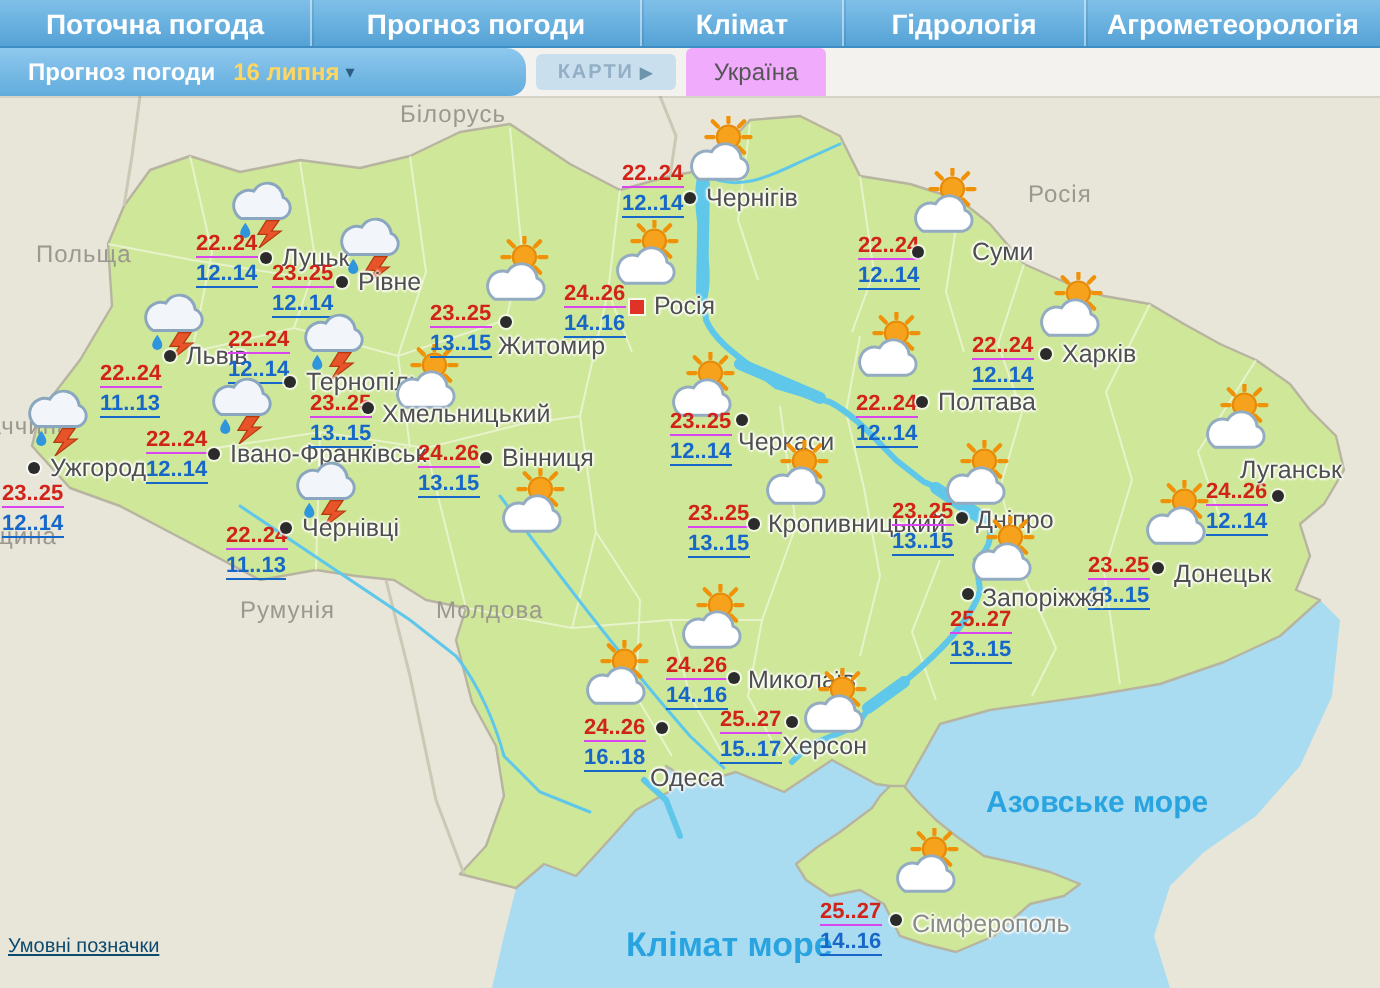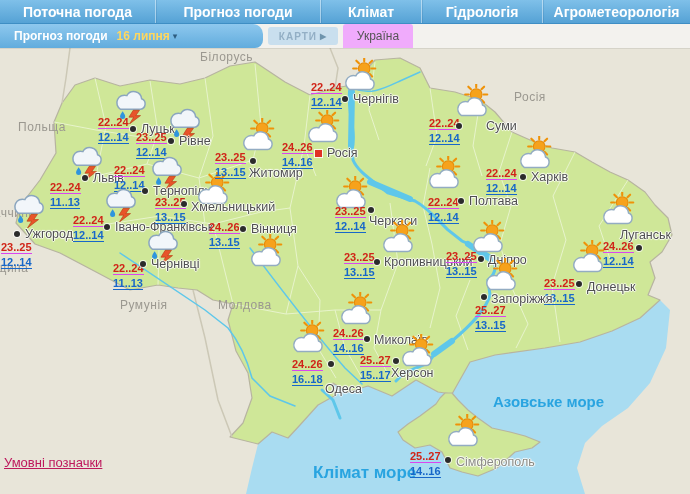--- a/index.html
+++ b/index.html
@@ -64,22 +64,22 @@
     box-shadow:0 0 0 1px rgba(255,255,255,.8);}
   .city-label{position:absolute;font-size:12.5px;color:#4f4f4f;line-height:16px;white-space:nowrap;cursor:pointer;
     text-shadow:-1px 0 1px #fff,1px 0 1px #fff,0 -1px 1px #fff,0 1px 1px #fff;}
   .city-label.dim{color:#8b8b85;}
   .temps{position:absolute;line-height:12px;font-size:11px;font-weight:bold;white-space:nowrap;}
   .temps a{display:inline-block;text-decoration:none;cursor:pointer;}
   .temps .hi{color:#d02418;border-bottom:1px solid #d946ef;}
   .temps .lo{color:#1767c9;border-bottom:1px solid #1767c9;margin-top:2px;}
   .wicon{position:absolute;width:40px;height:40px;}
   .legend-link{
-    position:absolute;left:4px;top:455px;z-index:20;
-    color:#be185d;font-size:13px;text-decoration:underline;cursor:pointer;
+    position:absolute;left:4px;top:468px;z-index:20;
+    color:#0c4a6e;font-size:10px;text-decoration:underline;cursor:pointer;
   }
 </style>
 </head>
 <body>
 
 <div class="topnav">
   <div class="nav-item n0">Поточна погода</div>
   <div class="nav-item n1">Прогноз погоди</div>
   <div class="nav-item n2">Клімат</div>
   <div class="nav-item n3">Гідрологія</div>

